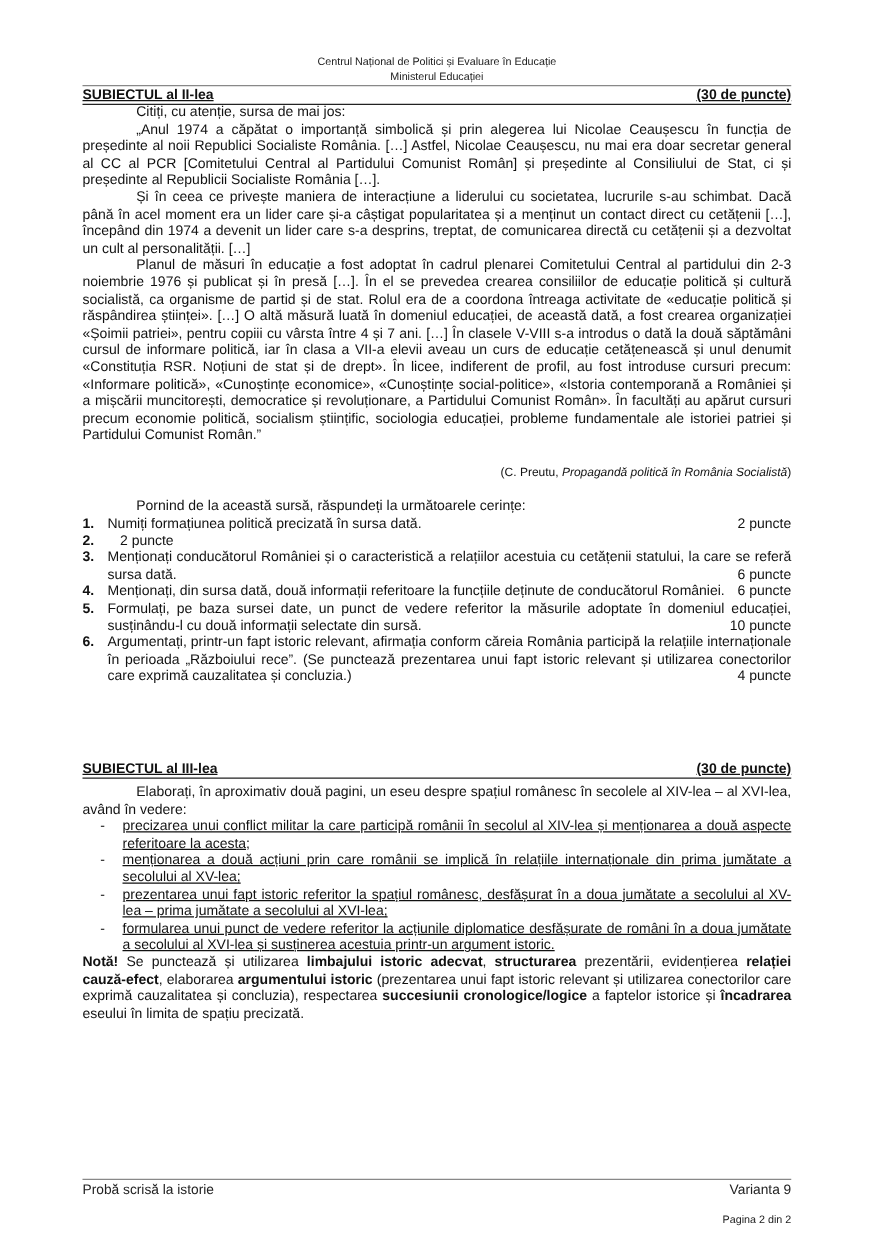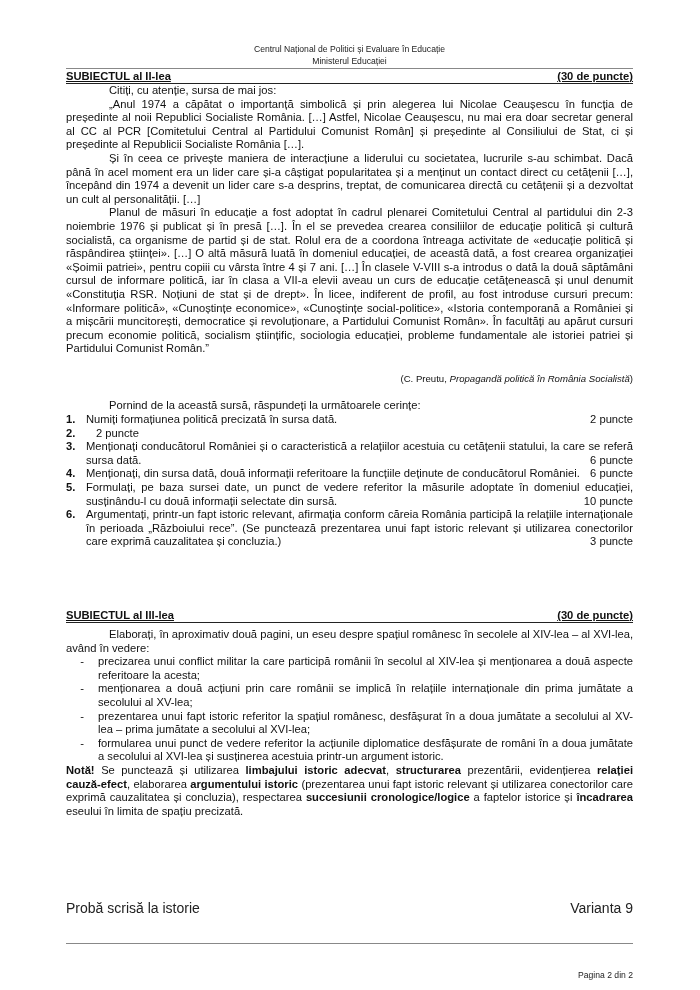--- a/index.html
+++ b/index.html
@@ -19,23 +19,23 @@
   .cite { text-align: right; font-size: 9.6px; margin-top: 16px; }
   .cite i { font-style: italic; }
   .q { display: flex; margin: 0; }
   .q .n { width: 20px; flex: 0 0 20px; font-weight: bold; }
   .q .tx { flex: 1; text-align: justify; }
   .q .pts { display: block; text-align: right; font-weight: normal; }
   .inline-row { display: flex; justify-content: space-between; }
   .inline-row .pts { flex: 0 0 auto; padding-left: 10px; }
   .bul { display: flex; margin: 0; }
   .bul .d { width: 32px; flex: 0 0 32px; text-align: center; }
-  .bul .tx { flex: 1; text-align: justify; }
+  .bul .tx { flex: 1; text-align: justify; text-decoration: underline; }
   .ftr-rule { position: absolute; top: 943px; left: 0; width: 567px; height: 1px; background: #888; }
-  .ftr { position: absolute; top: 900px; left: 0; width: 567px; font-size: 14px; display: flex;
+  .ftr { position: absolute; top: 946px; left: 0; width: 567px; font-size: 11px; display: flex;
          justify-content: space-between; color: #222; }
   .ftr-page { position: absolute; top: 970px; left: 0; width: 567px; text-align: right; font-size: 8.6px; color: #222; }
   b { font-weight: bold; }
 </style>
 </head>
 <body>
 
 <div class="page">
 
   <div class="hdr">
@@ -80,21 +80,21 @@
     <div class="q">
       <span class="n">4.</span>
       <div class="tx"><span>Menționați, din sursa dată, două informații referitoare la funcțiile deținute de conducătorul României.</span><b class="pts" style="margin-top:-13.6px">6 puncte</b></div>
     </div>
     <div class="q">
       <span class="n">5.</span>
       <div class="tx"><span>Formulați, pe baza sursei date, un punct de vedere referitor la măsurile adoptate în domeniul educației, susținându-l cu două informații selectate din sursă.</span><b class="pts" style="margin-top:-13.6px">10 puncte</b></div>
     </div>
     <div class="q">
       <span class="n">6.</span>
-      <div class="tx"><span>Argumentați, printr-un fapt istoric relevant, afirmația conform căreia România participă la relațiile internaționale în perioada „Războiului rece”. (Se punctează prezentarea unui fapt istoric relevant și utilizarea conectorilor care exprimă cauzalitatea și concluzia.)</span><b class="pts" style="margin-top:-13.6px">3 puncte</b></div>
+      <div class="tx"><span>Argumentați, printr-un fapt istoric relevant, afirmația conform căreia România participă la relațiile internaționale în perioada „Războiului rece”. (Se punctează prezentarea unui fapt istoric relevant și utilizarea conectorilor care exprimă cauzalitatea și concluzia.)</span><b class="pts" style="margin-top:-13.6px">4 puncte</b></div>
     </div>
   </div>
 
   <div class="sect" style="top:609px">
     <span class="t">SUBIECTUL al III-lea</span>
     <span class="t">(30 de puncte)</span>
   </div>
   <div class="sect-rule" style="top:622px"></div>
 
   <div class="body" style="top:628px">

